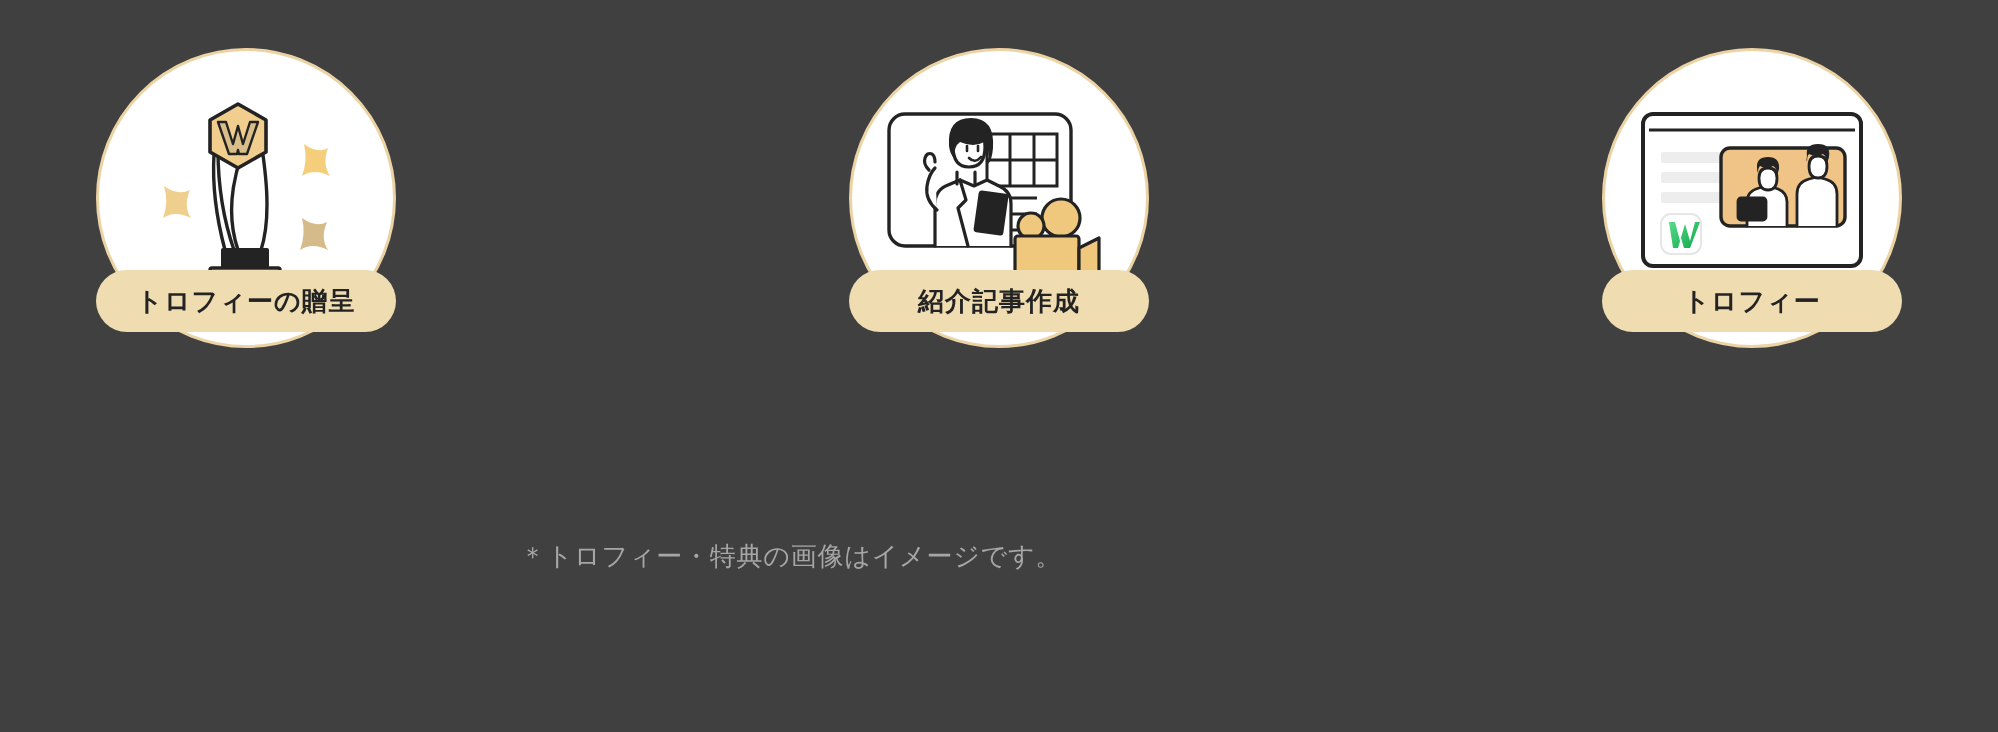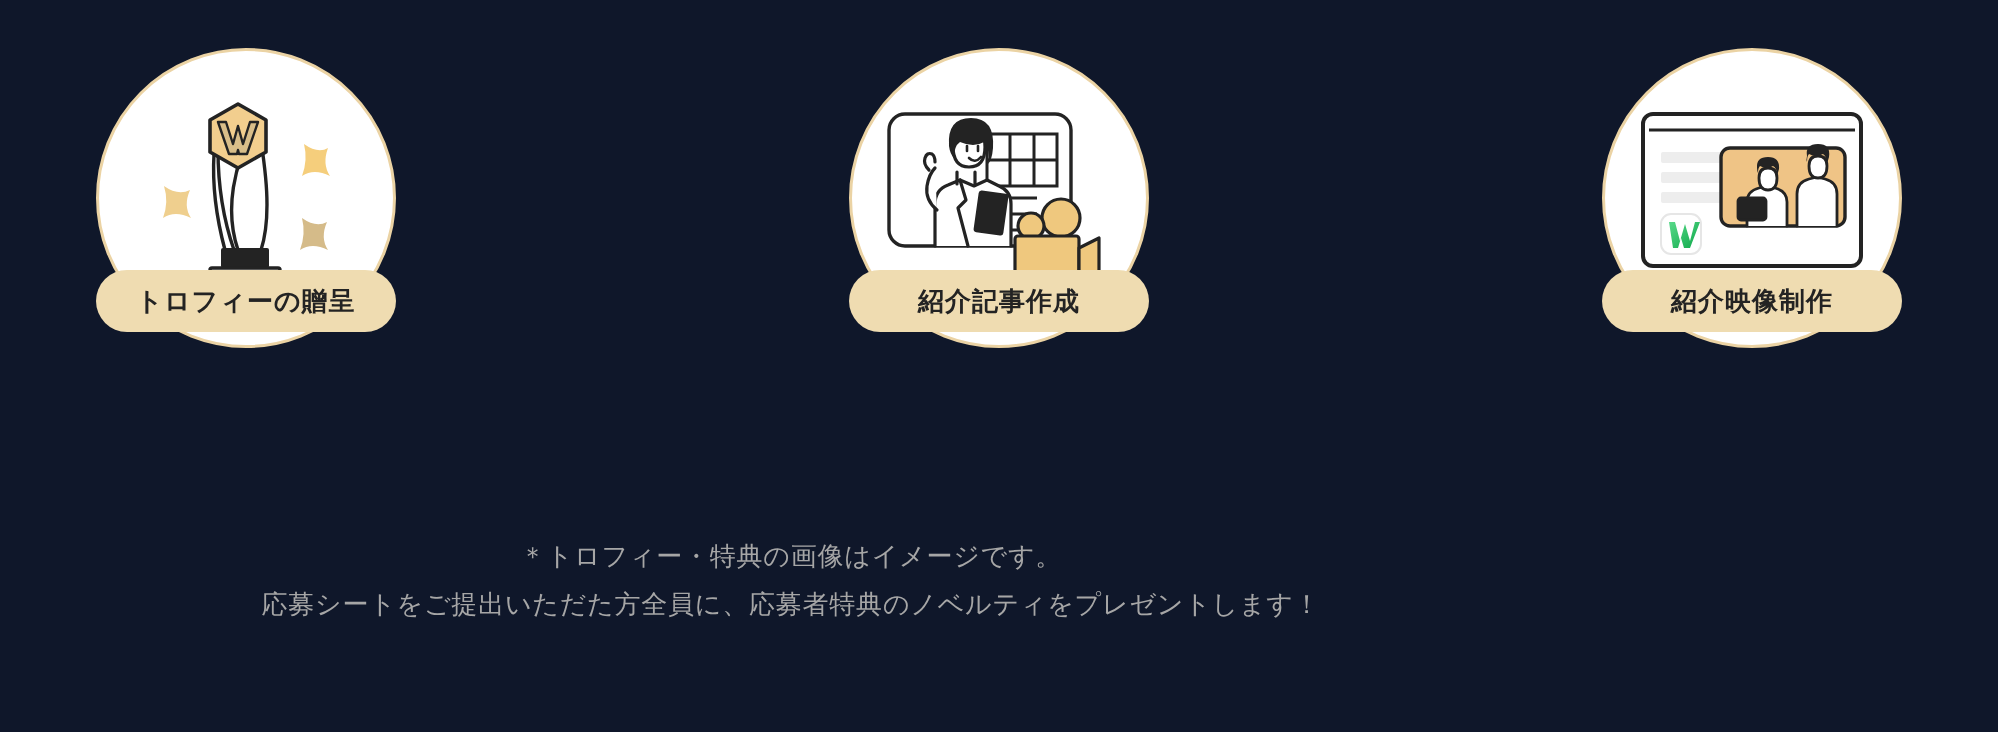--- a/index.html
+++ b/index.html
@@ -13,21 +13,21 @@
     height: 732px;
     overflow: hidden;
     font-family: "Liberation Sans", "DejaVu Sans", sans-serif;
     -webkit-font-smoothing: antialiased;
   }
 
   .stage {
     position: relative;
     width: 1998px;
     height: 732px;
-    background: #0f172a;
+    background: #404040;
   }
 
   
   .cards-row {
     position: absolute;
     left: 0;
     top: 0;
     width: 1998px;
     height: 500px;
     display: flex;
@@ -244,24 +244,23 @@
 
                 <rect x="101" y="90" width="28" height="22" rx="3" fill="#232323"></rect>
               </g>
               <path d="M170 48 q-2 -12 11 -12 q13 0 11 13 q-1 5 -3 7 q1 -8 -3 -10 q-7 4 -14 0 q-2 2 -2 8 q-1 -2 0 -6 z" fill="#232323"></path>
               <path d="M120 60 q-1 -11 11 -11 q12 0 11 12 q-1 4 -2 6 q0 -7 -4 -9 q-6 4 -13 0 q-2 2 -2 7 q-1 -2 -1 -5 z" fill="#232323"></path>
             </g>
           </svg>
         </div>
       </div>
       <div class="label-pill">
-        <span>紹介映像制作</span>
+        <span>トロフィー</span>
       </div>
     </div>
 
   </div>
 
   <div class="notes">
     <div class="note-line">＊トロフィー・特典の画像はイメージです。</div>
-    <div class="note-line">応募シートをご提出いただた方全員に、応募者特典のノベルティをプレゼントします！</div>
   </div>
 
 </div>
 
 </body></html>

